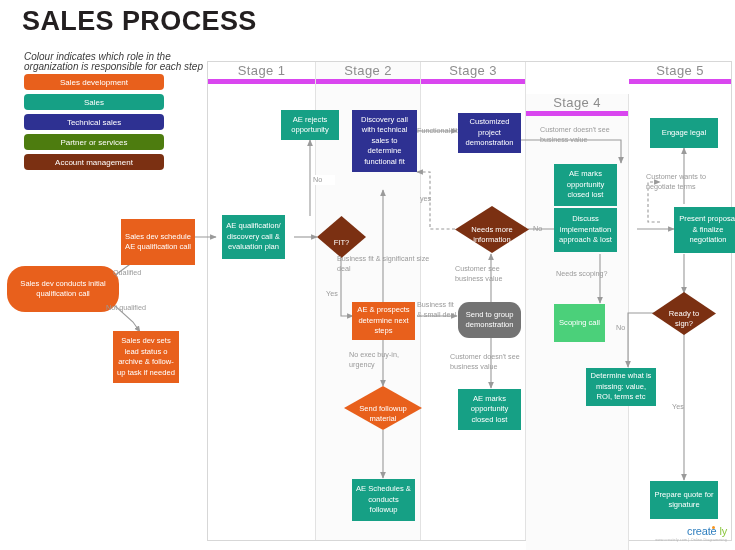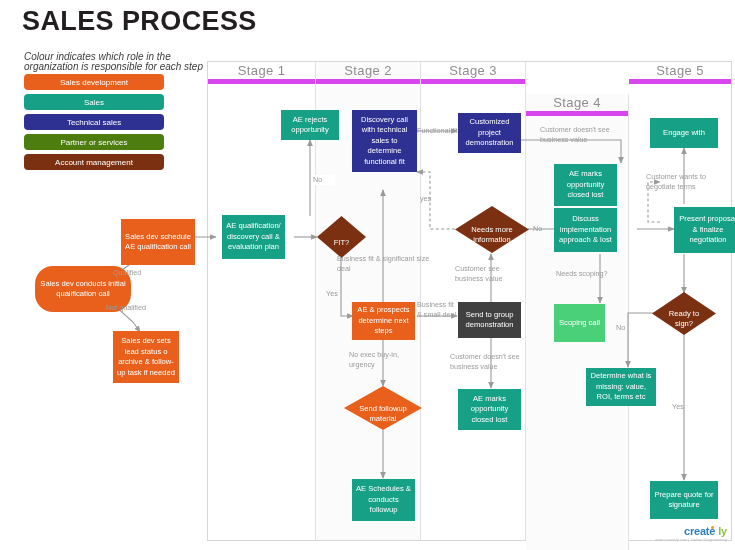--- a/index.html
+++ b/index.html
@@ -42,21 +42,21 @@
 
   
   .clabel{position:absolute;font-size:7.2px;color:#9a9a9a;line-height:10px;
           text-align:left;}
 
   svg.wires{position:absolute;left:0;top:0;width:735px;height:550px;
             pointer-events:none;}
 
   
   .brand{position:absolute;right:8px;bottom:8px;text-align:right;}
-  .brand-name{font-size:11px;font-weight:bold;color:#2f7fbf;letter-spacing:-.2px;}
+  .brand-name{font-size:11px;font-weight:normal;color:#2f7fbf;letter-spacing:-.2px;}
   .brand-name .ly{color:#8cc63f;}
   .brand-sub{font-size:3.6px;color:#b6b6b6;letter-spacing:.2px;margin-top:1px;}
   .brand-dot{display:inline-block;width:3px;height:3px;border-radius:50%;
              background:#f7941e;position:relative;top:-6px;left:-4px;}
 </style>
 </head>
 <body>
 
 <div id="board">
 
@@ -152,21 +152,21 @@
 
       <path d="M684,204 L684,148"></path>
     </g>
 
     <g stroke="#9a9a9a" stroke-width="1.1" fill="none" stroke-dasharray="3,2.4" marker-end="url(#ahd)">
       <path d="M455,229 L430,229 L430,172 L417,172"></path>
       <path d="M660,222 L648,222 L648,182 L660,182"></path>
     </g>
   </svg>
 
-  <div class="node round" style="left:7px;top:266px;width:96px;height:46px;background:#E8601C;margin-left:28px;">
+  <div class="node round" style="left:7px;top:266px;width:112px;height:46px;background:#E8601C;">
     <span>Sales dev conducts initial qualification call</span>
     </div>
 
   <div class="node rect" style="left:121px;top:219px;width:74px;height:46px;background:#E8601C;">
     <span>Sales dev schedule AE qualification call</span>
     </div>
 
   <div class="node rect" style="left:113px;top:331px;width:66px;height:52px;background:#E8601C;">
     <span>Sales dev sets lead status o archive &amp; follow-up task if needed</span>
     </div>
@@ -209,21 +209,21 @@
     <span>Customized project demonstration</span>
     </div>
 
   <div class="node diamond" style="left:455px;top:206px;width:74px;height:47px;">
     <svg class="dia-shape" viewBox="0 0 100 100" preserveAspectRatio="none">
       <polygon points="50,0 100,50 50,100 0,50" fill="#7B3012"></polygon>
       </svg>
     <span class="dia-label">Needs more information</span>
     </div>
 
-  <div class="node rect" style="left:458px;top:302px;width:63px;height:36px;background:#404040;">
+  <div class="node rect" style="left:458px;top:302px;width:63px;height:36px;background:#737373;border-radius:11px;">
     <span>Send to group demonstration</span>
     </div>
 
   <div class="node rect" style="left:458px;top:389px;width:63px;height:41px;background:#16A085;">
     <span>AE marks opportunity closed lost</span>
     </div>
 
   <div class="node rect" style="left:554px;top:164px;width:63px;height:42px;background:#16A085;">
     <span>AE marks opportunity closed lost</span>
     </div>
@@ -234,21 +234,21 @@
 
   <div class="node rect" style="left:554px;top:304px;width:51px;height:38px;background:#4BD07A;">
     <span>Scoping call</span>
     </div>
 
   <div class="node rect" style="left:586px;top:368px;width:70px;height:38px;background:#16A085;">
     <span>Determine what is missing: value, ROI, terms etc</span>
     </div>
 
   <div class="node rect" style="left:650px;top:118px;width:68px;height:30px;background:#16A085;">
-    <span>Engage with</span>
+    <span>Engage legal</span>
     </div>
 
   <div class="node rect" style="left:650px;top:207px;width:68px;height:46px;background:#16A085;margin-left:24px;">
     <span>Present proposal &amp; finalize negotiation</span>
     </div>
 
   <div class="node diamond" style="left:652px;top:292px;width:64px;height:43px;">
     <svg class="dia-shape" viewBox="0 0 100 100" preserveAspectRatio="none">
       <polygon points="50,0 100,50 50,100 0,50" fill="#7B3012"></polygon>
       </svg>

